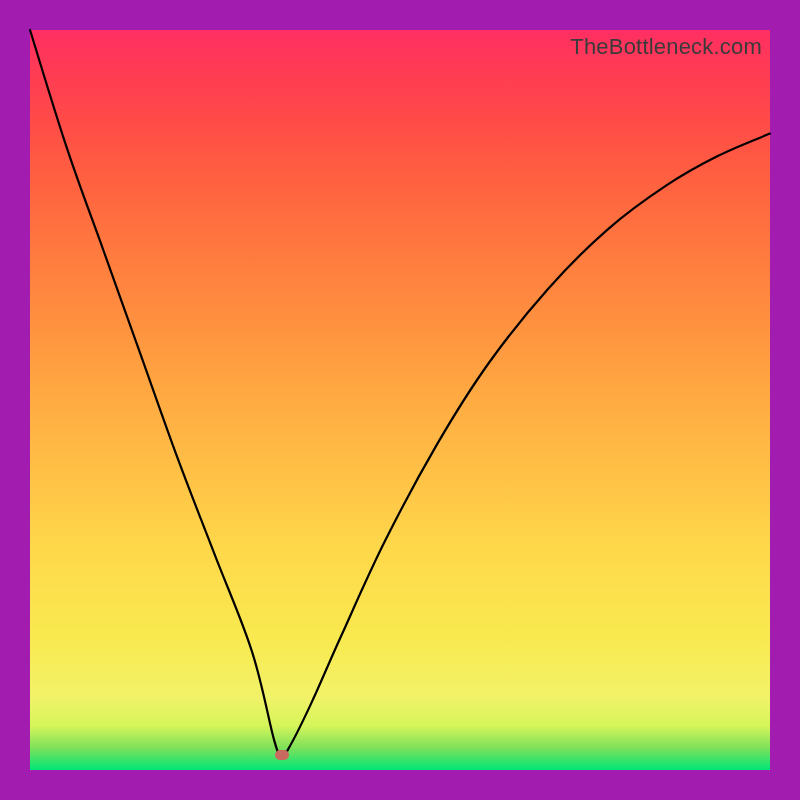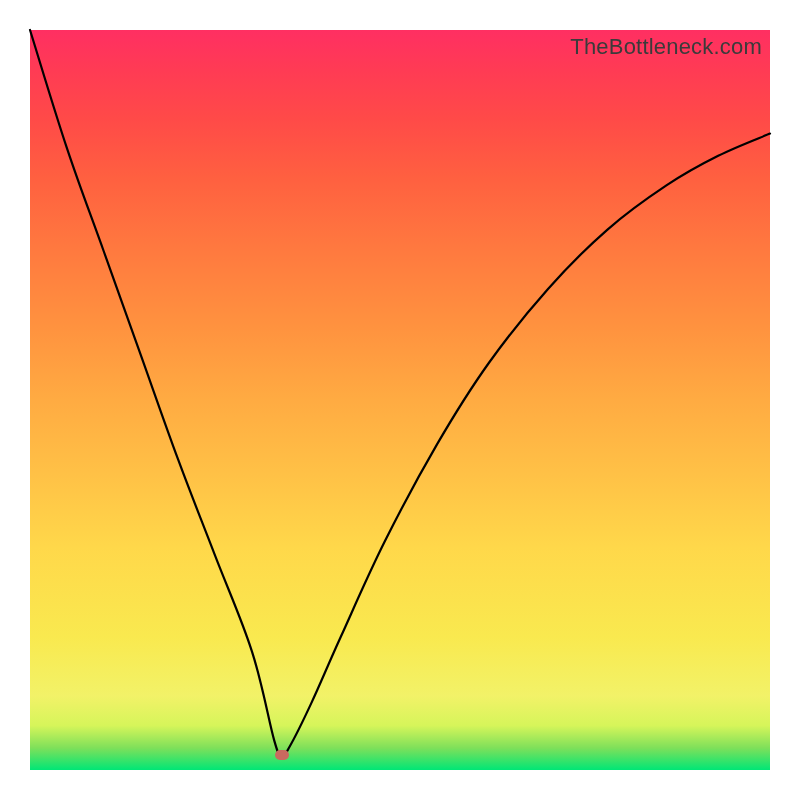--- a/index.html
+++ b/index.html
@@ -8,21 +8,21 @@
     width: 800px;
     height: 800px;
     background: #000;
     font-family: Arial, Helvetica, sans-serif;
     overflow: hidden;
   }
   .outer {
     position: relative;
     width: 800px;
     height: 800px;
-    background: #ffffff;
+    background: #a21caf;
   }
   .plot {
     position: absolute;
     left: 30px;
     top: 30px;
     width: 740px;
     height: 740px;
     
     background: linear-gradient(to top,
       #00e676 0%,

